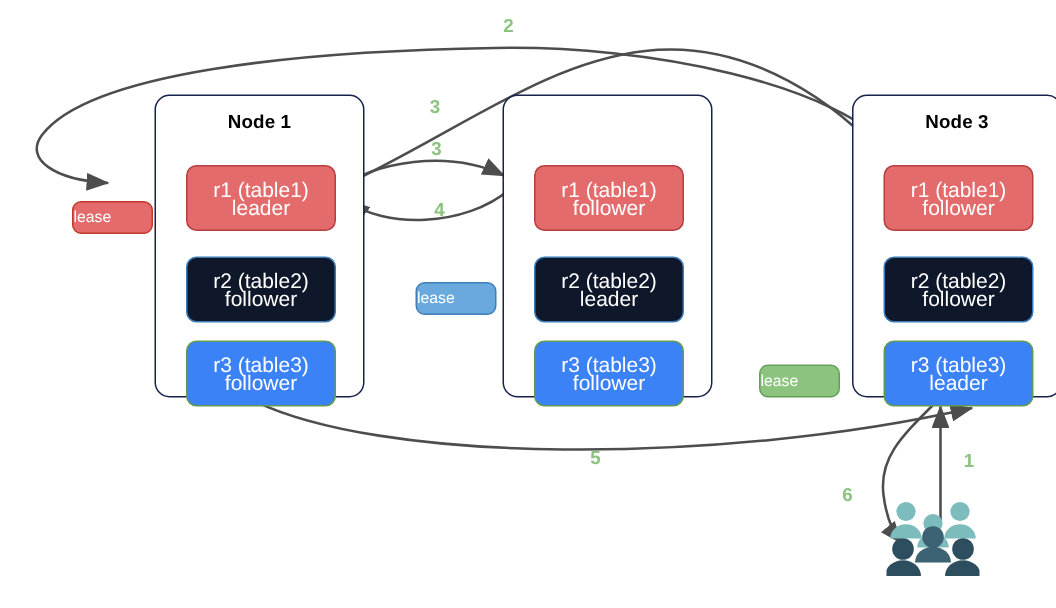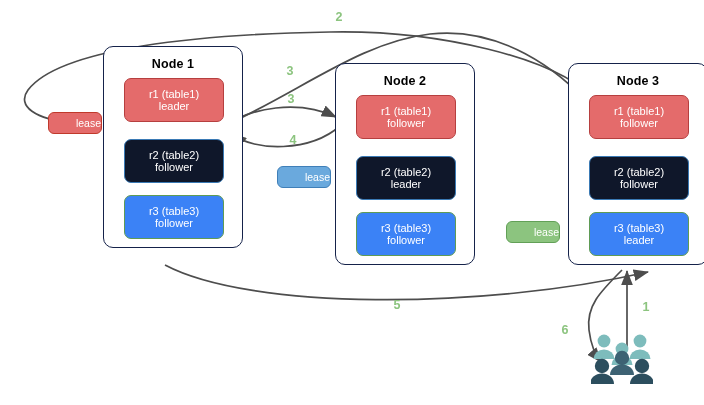--- a/index.html
+++ b/index.html
@@ -42,38 +42,40 @@
     letter-spacing: 0.1px;
   }
   .replica {
     position: absolute;
     box-sizing: border-box;
     border-radius: 7px;
     display: flex;
     flex-direction: column;
     align-items: center;
     justify-content: center;
-    font-size: 11px;
+    font-size: 14px;
     line-height: 12.5px;
     color: #ffffff;
     text-align: center;
+    margin-top: 15px;
   }
   .rep-red   { background: #e46b6b; border: 1.5px solid #b63f3f; }
   .rep-blue  { background: #0f172a; border: 1.5px solid #3a7ab5; }
   .rep-green { background: #3b82f6; border: 1.5px solid #5f9b55; }
 
   .lease {
     position: absolute;
     box-sizing: border-box;
     border-radius: 6px;
     display: flex;
     align-items: center;
-    justify-content: flex-end;
+    justify-content: flex-start;
     font-size: 10.5px;
     color: #ffffff;
+    margin-top: 22px;
   }
   .lease-red   { background: #e46b6b; border: 1.6px solid #c0392b; }
   .lease-blue  { background: #6aa9dd; border: 1.6px solid #3f7fb8; }
   .lease-green { background: #8cc47f; border: 1.6px solid #62a057; }
 
   .edge-label {
     position: absolute;
     font-size: 12.5px;
     font-weight: bold;
     color: #8cc47f;
@@ -108,38 +110,37 @@
 
     <path d="M 340,126 C 310,152 255,152 232,134" fill="none" stroke="#4d4d4d" stroke-width="1.7" marker-end="url(#arrowhead)"></path>
 
     <path d="M 165,265 C 250,310 480,310 648,272" fill="none" stroke="#4d4d4d" stroke-width="1.7" marker-end="url(#arrowhead)"></path>
 
     <path d="M 627,350 L 627,271" fill="none" stroke="#4d4d4d" stroke-width="1.7" marker-end="url(#arrowhead)"></path>
 
     <path d="M 622,270 C 600,292 586,306 589,330 C 591,346 596,356 601,362" fill="none" stroke="#4d4d4d" stroke-width="1.7" marker-end="url(#arrowhead)"></path>
   </svg>
 
-  <div class="node" style="left:103px; top:46px; width:140px; height:202px;">
+  <div class="node" style="left:103px; top:63px; width:140px; height:202px;">
     <div class="node-title">Node 1</div>
     <div class="replica rep-red" style="left:20px; top:31px; width:100px; height:44px;">
       <span>r1 (table1)</span>
       <span>leader</span>
     </div>
     <div class="replica rep-blue" style="left:20px; top:92px; width:100px; height:44px;">
       <span>r2 (table2)</span>
       <span>follower</span>
     </div>
     <div class="replica rep-green" style="left:20px; top:148px; width:100px; height:44px;">
       <span>r3 (table3)</span>
       <span>follower</span>
     </div>
   </div>
 
   <div class="node" style="left:335px; top:63px; width:140px; height:202px;">
-    <div class="node-title">Node 2</div>
     <div class="replica rep-red" style="left:20px; top:31px; width:100px; height:44px;">
       <span>r1 (table1)</span>
       <span>follower</span>
     </div>
     <div class="replica rep-blue" style="left:20px; top:92px; width:100px; height:44px;">
       <span>r2 (table2)</span>
       <span>leader</span>
     </div>
     <div class="replica rep-green" style="left:20px; top:148px; width:100px; height:44px;">
       <span>r3 (table3)</span>

